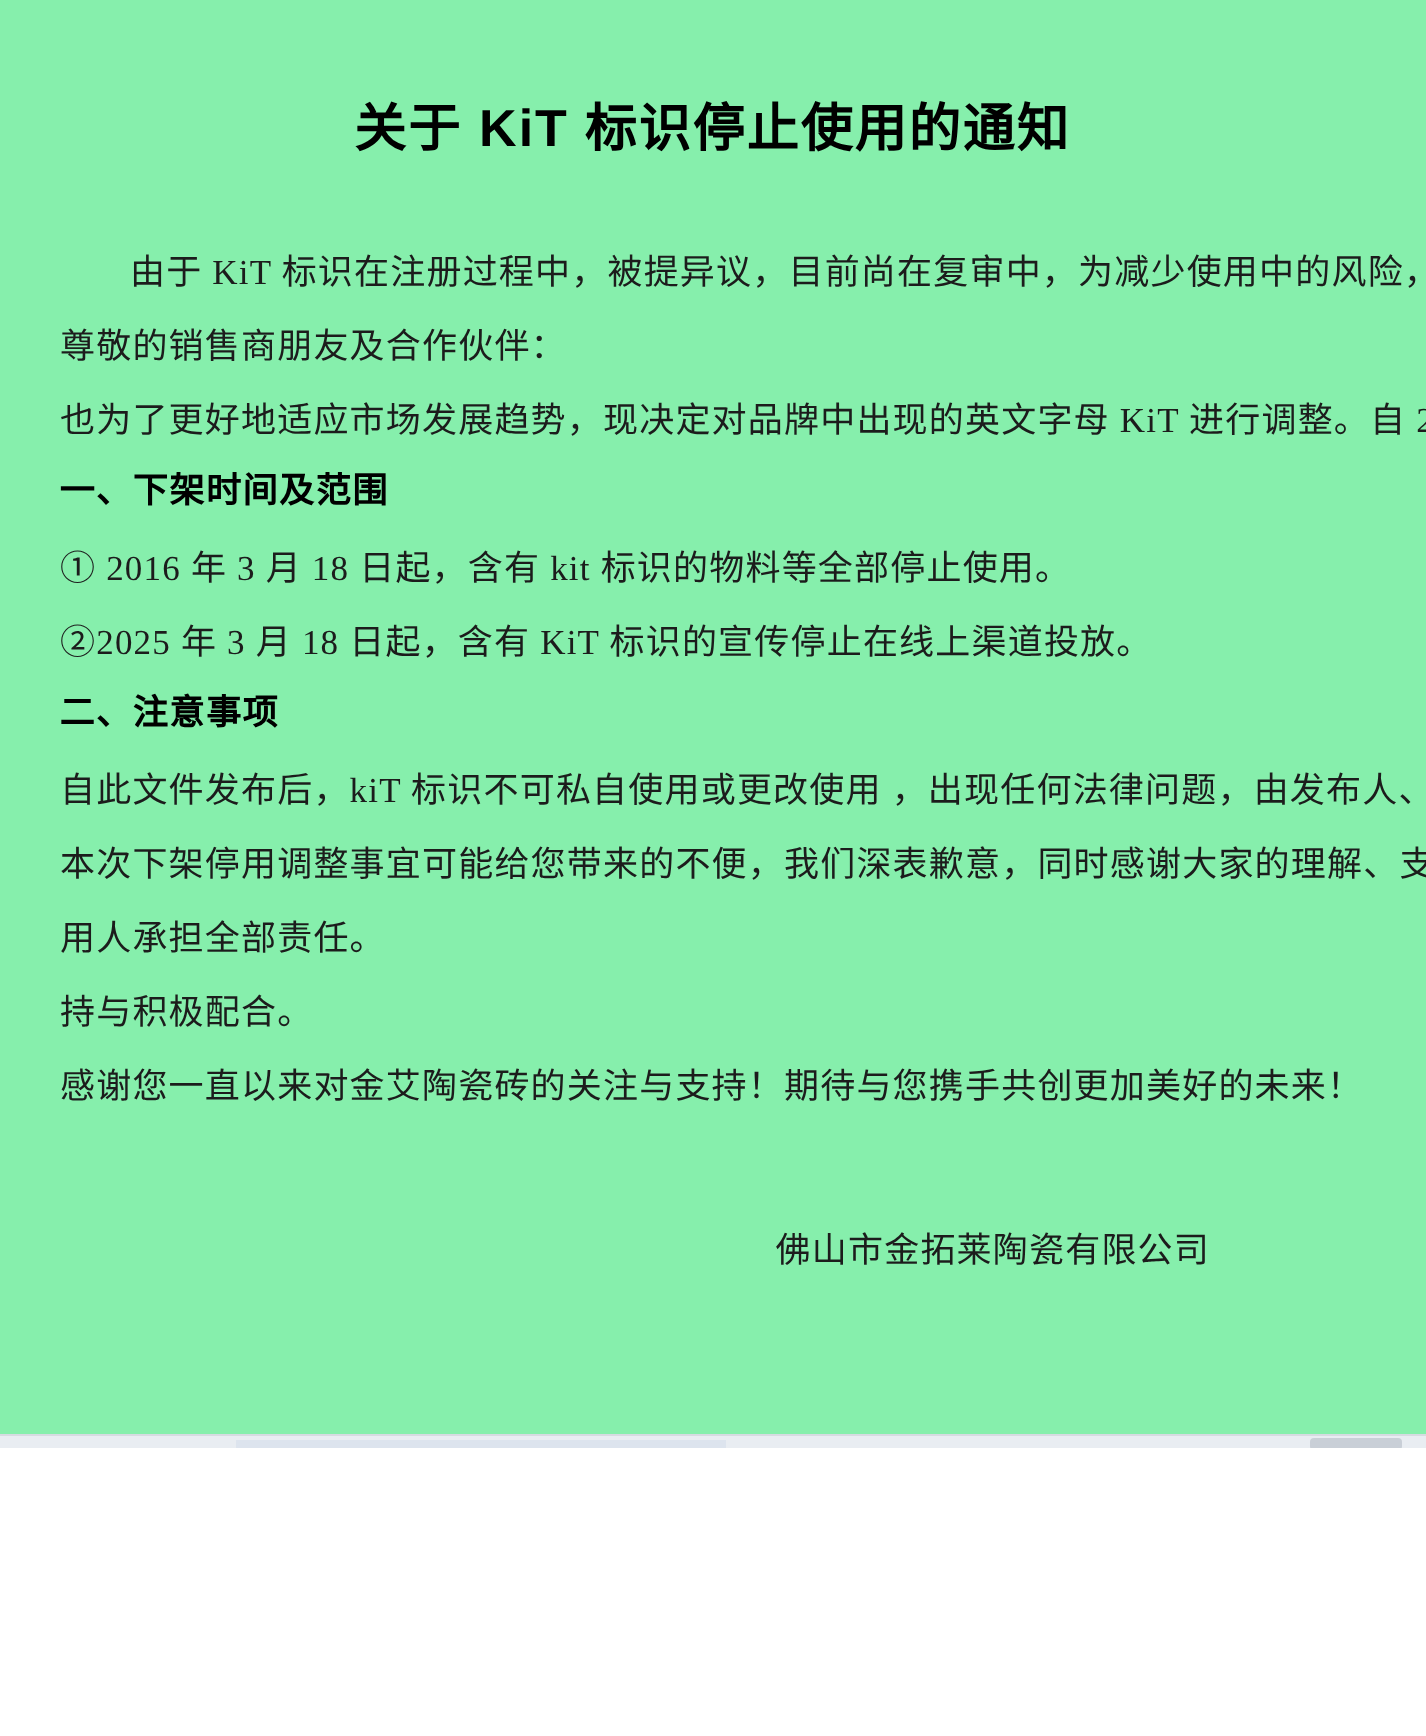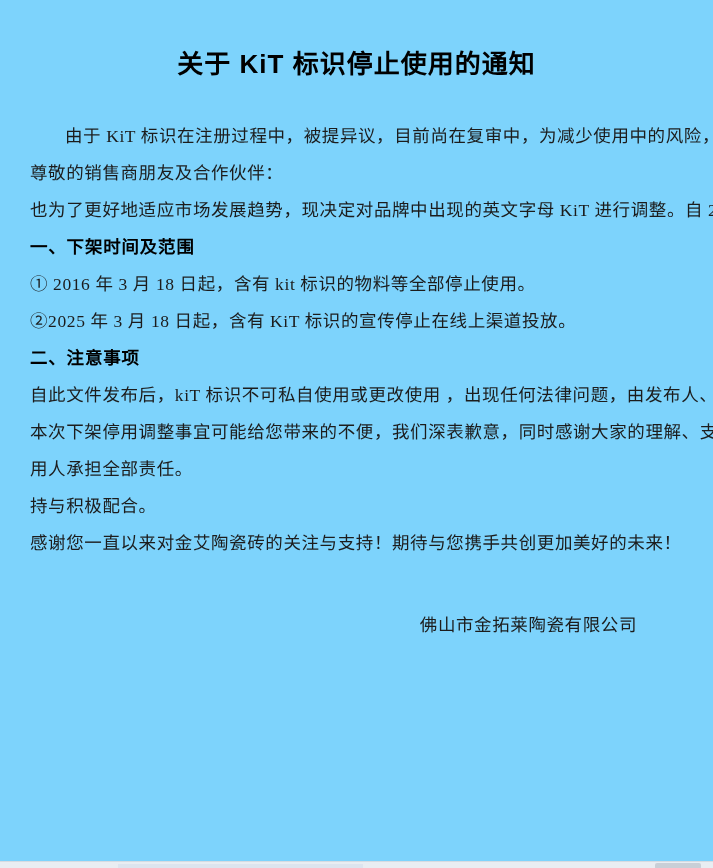--- a/index.html
+++ b/index.html
@@ -3,22 +3,22 @@
 <meta charset="utf-8">
 <style>
   html, body {
     margin: 0;
     padding: 0;
     background: #ffffff;
   }
   .page {
     position: relative;
     width: 713px;
-    height: 868px;
-    background: #7dd3fc;
+    height: 724px;
+    background: #86efac;
     overflow: hidden;
     font-family: "Liberation Serif", "DejaVu Serif", serif;
     color: #1c1c1c;
   }
   .content {
     padding: 40px 30px 0 30px;
   }
   .doc-title {
     font-family: "Liberation Sans", "DejaVu Sans", sans-serif;
     font-size: 26px;
@@ -33,28 +33,28 @@
     font-size: 17.5px;
     line-height: 37px;
     letter-spacing: 0.6px;
     white-space: nowrap;
     color: #1c1c1c;
   }
   .line.indent {
     text-indent: 2em;
   }
   .line.heading {
-    font-family: Liberation Sans, sans-serif;
+    font-family: Liberation Mono, monospace;
     font-weight: 700;
     color: #000000;
     letter-spacing: 0.8px;
   }
   .signature {
     margin-top: 44px;
-    margin-right: 46px;
+    margin-right: 78px;
     display: flex;
     flex-direction: column;
     align-items: center;
     float: right;
     text-align: center;
   }
   .signature .line {
     line-height: 39px;
     white-space: nowrap;
   }

